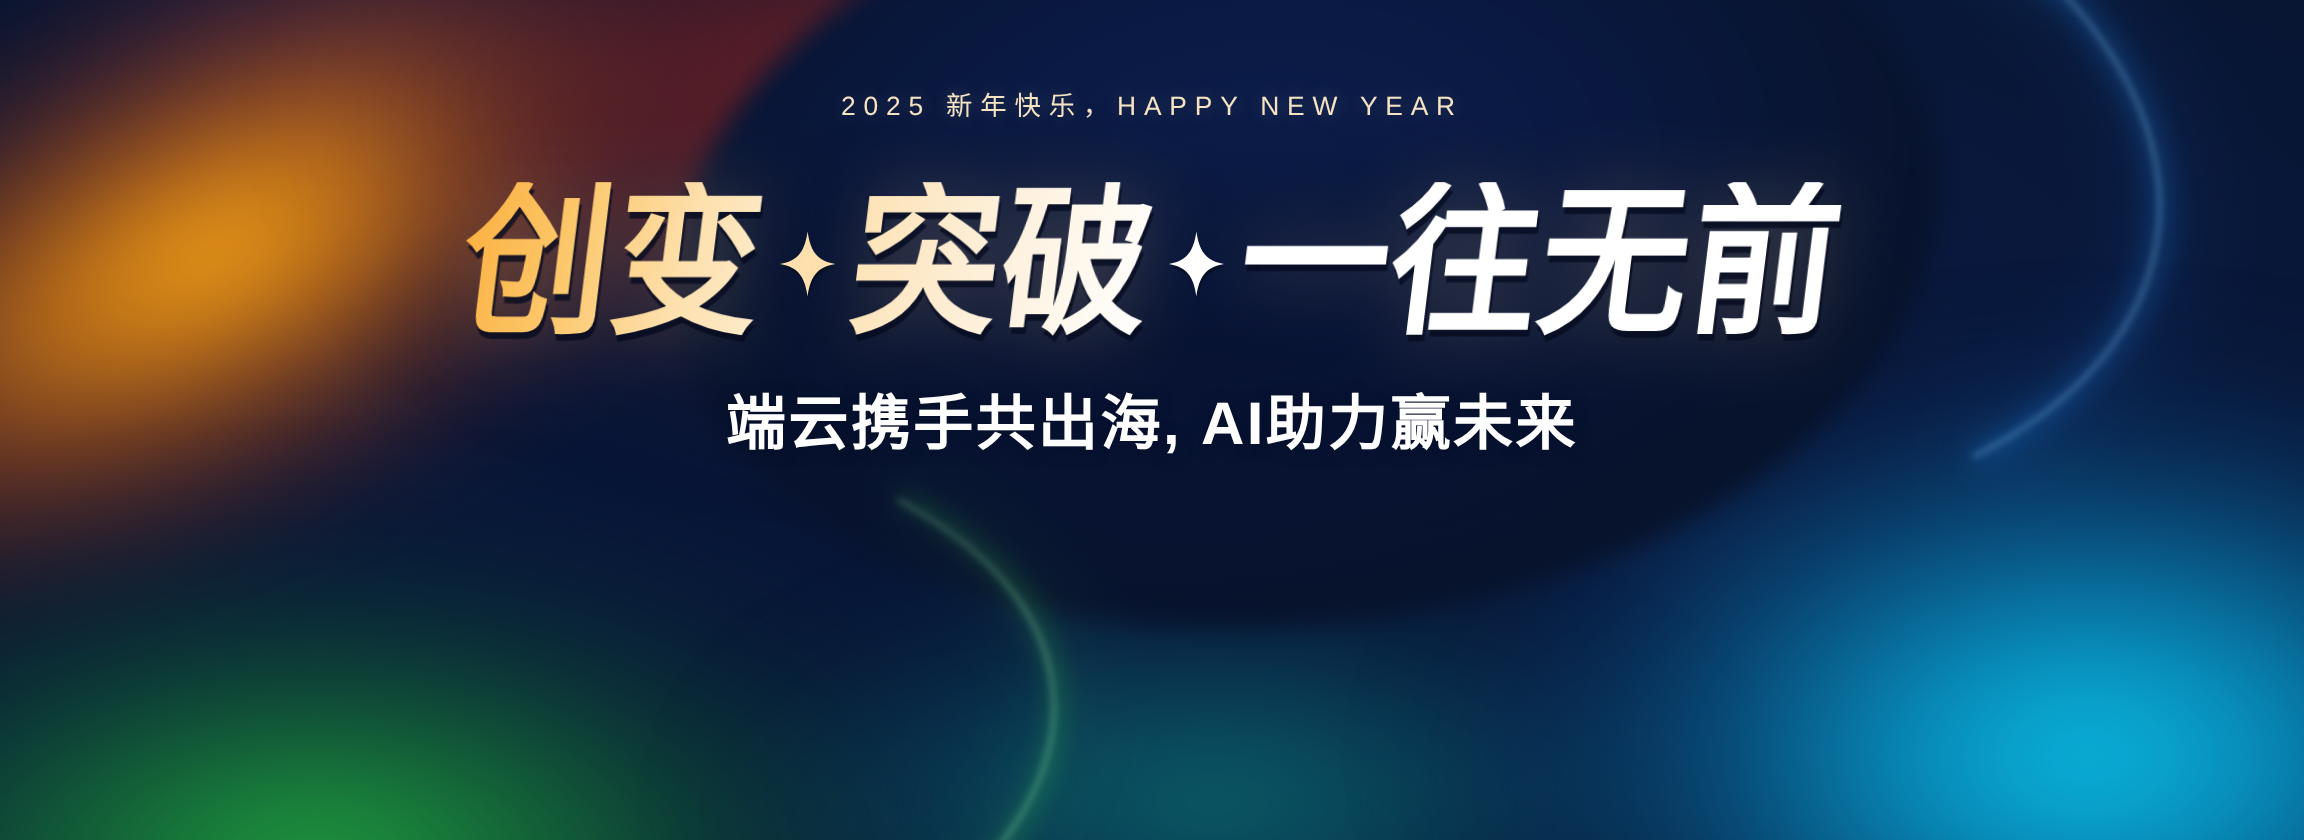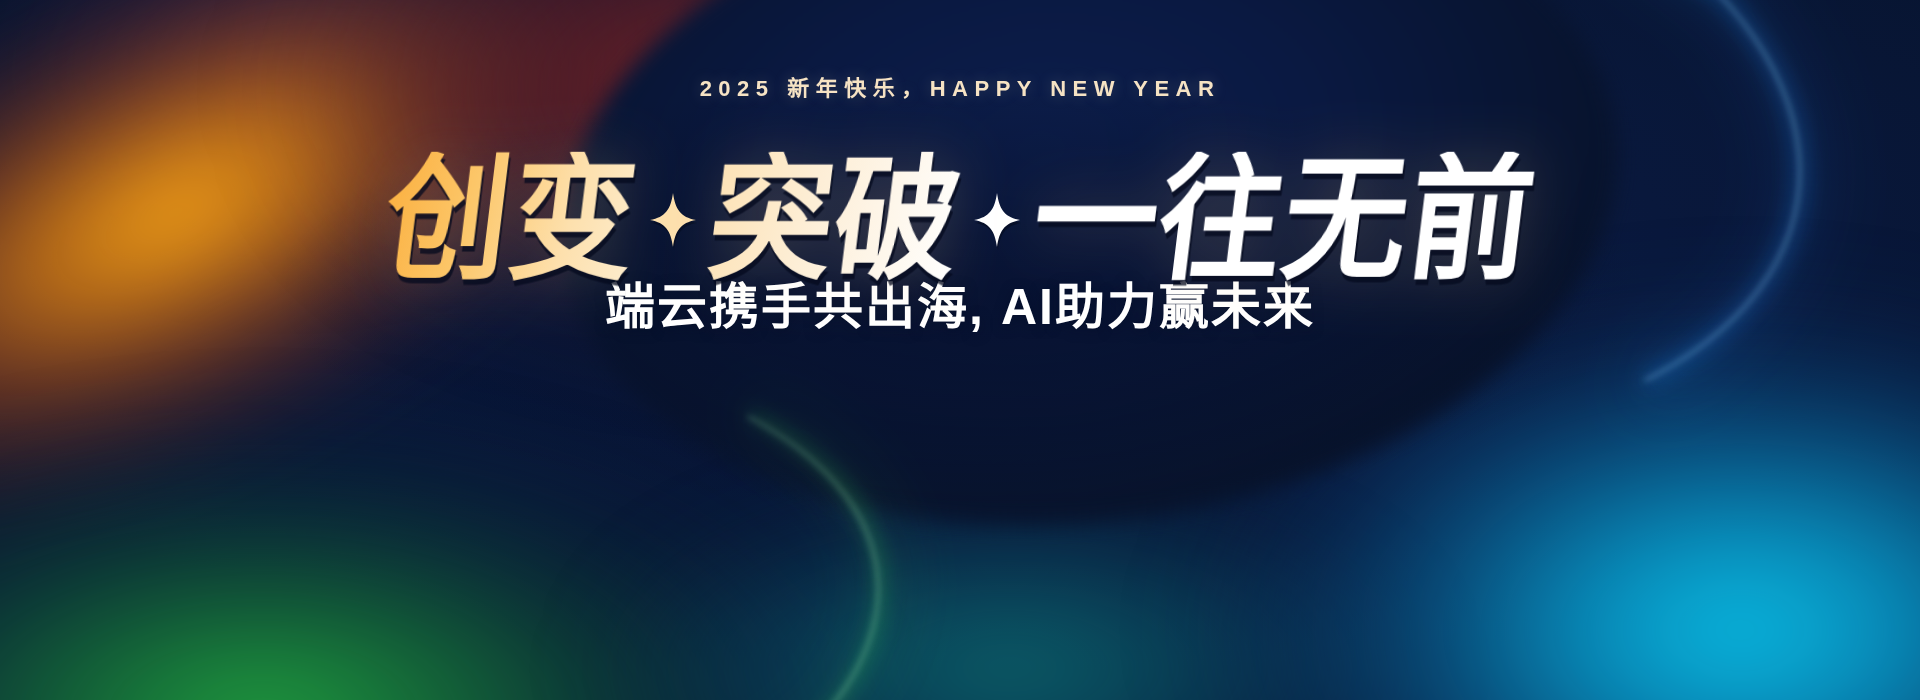--- a/index.html
+++ b/index.html
@@ -242,21 +242,21 @@
     height: 100%;
     display: flex;
     flex-direction: column;
     align-items: center;
   }
 
   .tagline {
     margin-top: 78px;
     font-size: 22px;
     line-height: 1;
-    font-weight: 700;
+    font-weight: 400;
     letter-spacing: 6.5px;
     color: #f6e3c4;
     white-space: nowrap;
     text-shadow: 0 0 16px rgba(246,227,196,0.22);
   }
 
   .headline {
     margin-top: 58px;
     display: flex;
     align-items: center;
@@ -294,20 +294,21 @@
     position: relative;
     flex: 0 0 auto;
     margin: 0 14px;
     filter: drop-shadow(1px 3px 0px rgba(4,10,30,0.6));
   }
   .sparkle.s-gold  { color: #fde0ad; }
   .sparkle.s-white { color: #ffffff; }
   .sparkle svg { display: block; }
 
   .subtitle {
+    margin-top: 46px;
     font-size: 50px;
     line-height: 1;
     font-weight: 700;
     letter-spacing: 2px;
     color: #ffffff;
     white-space: nowrap;
     text-shadow: 0 2px 12px rgba(4,12,36,0.55);
   }
 </style>
 </head>

